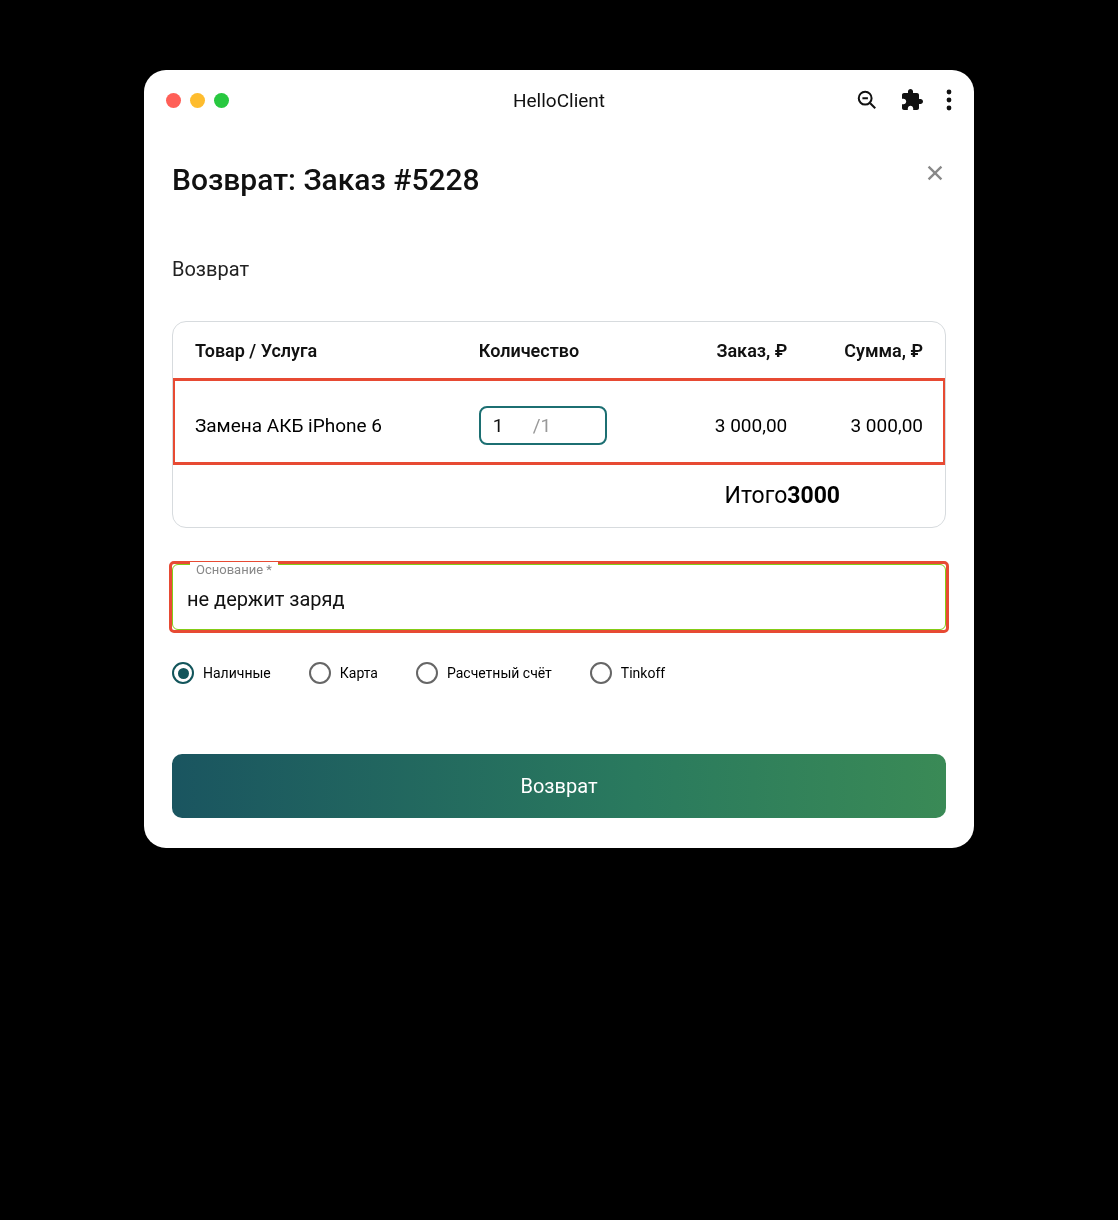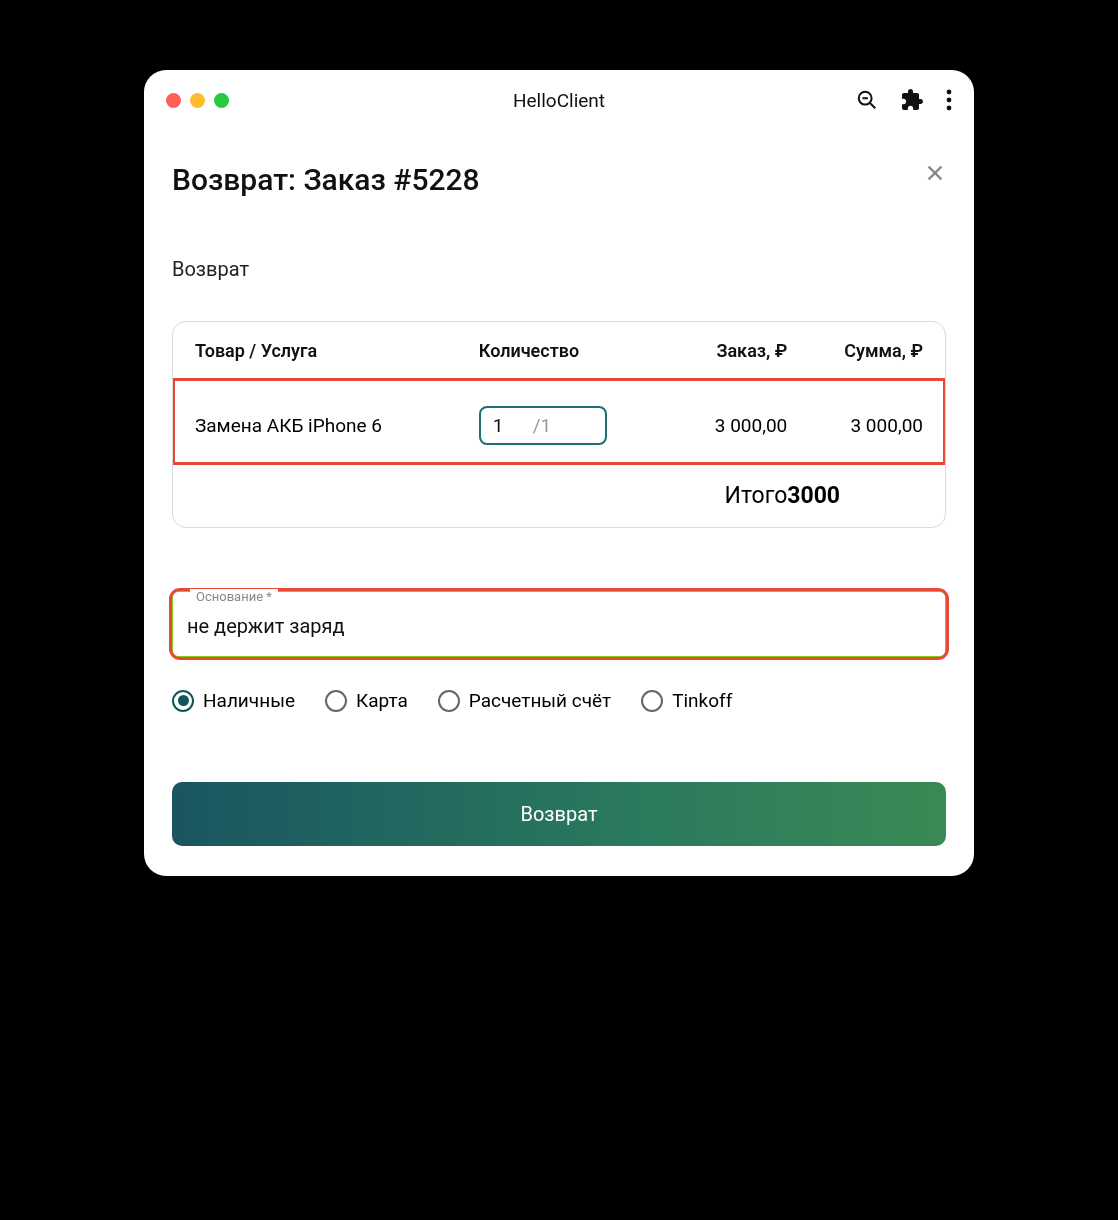--- a/index.html
+++ b/index.html
@@ -108,24 +108,24 @@
     color: #111;
     text-align: left;
   }
   .qty-suffix { color: #999; }
 
   .tfoot { font-size: 23px; }
   .tfoot .c3 { text-align: right; }
   .tfoot .c4 { text-align: left; font-weight: 700; }
 
   .reason-wrap {
-    margin-top: 63px;
+    margin-top: 36px;
     position: relative;
     outline: 3px solid #e74a33;
-    border-radius: 8px;
+    border-radius: 2px;
   }
   .reason-field {
     border: 1px solid #84cc16;
     border-radius: 6px;
     padding: 22px 14px 18px 14px;
     margin: 6px 0;
   }
   .reason-legend {
     position: absolute;
     top: -2px;
@@ -139,23 +139,23 @@
     border: none;
     outline: none;
     width: 100%;
     font-size: 20px;
     font-family: inherit;
     color: #111;
   }
 
   .radios {
     display: flex;
-    gap: 30px;
+    gap: 38px;
     margin-top: 32px;
-    font-size: 19px;
+    font-size: 14px;
     align-items: center;
   }
   .radio {
     display: flex;
     align-items: center;
     gap: 9px;
     cursor: pointer;
   }
   .radio-outer {
     width: 22px; height: 22px;

